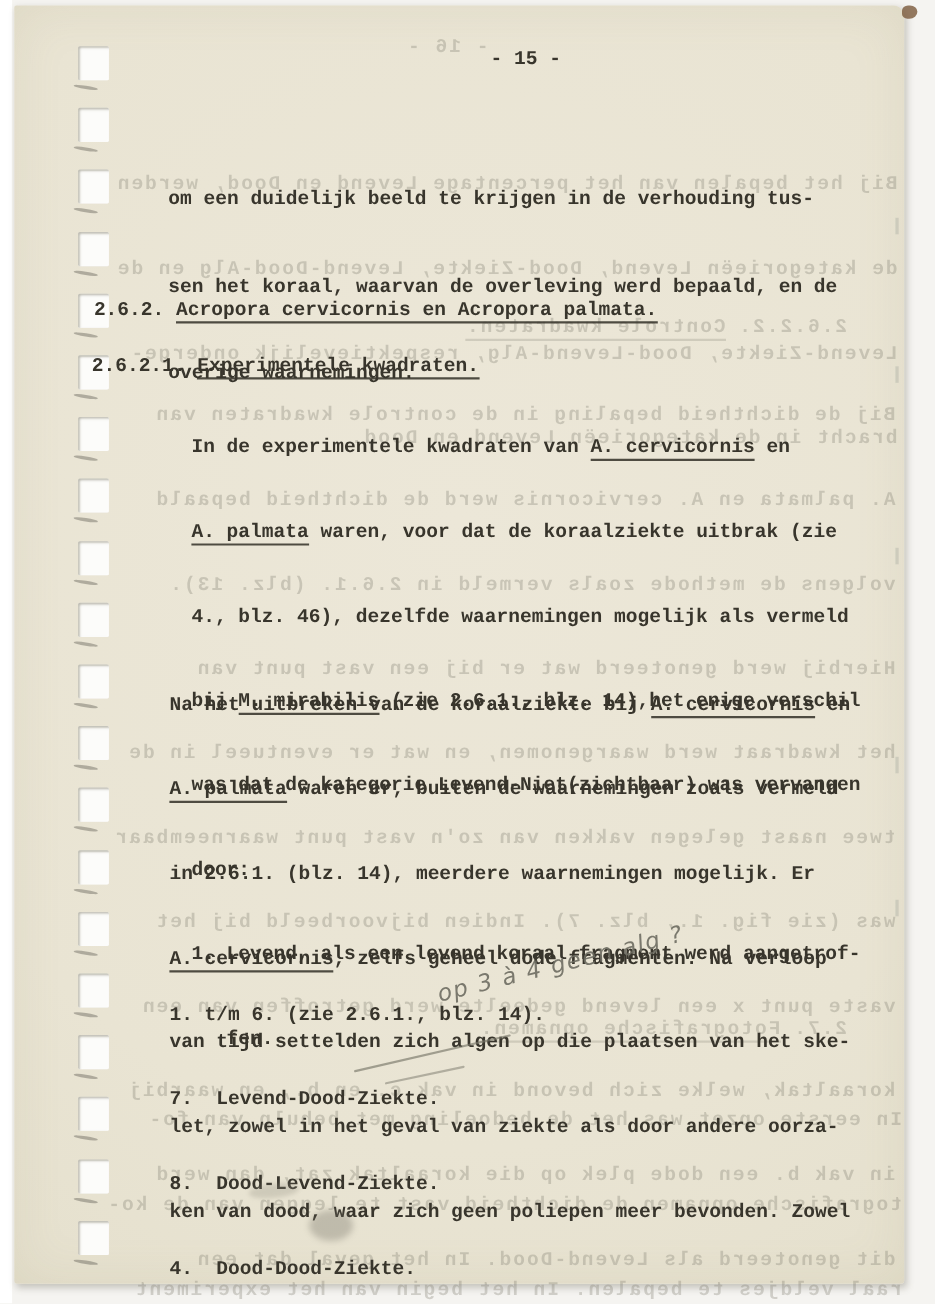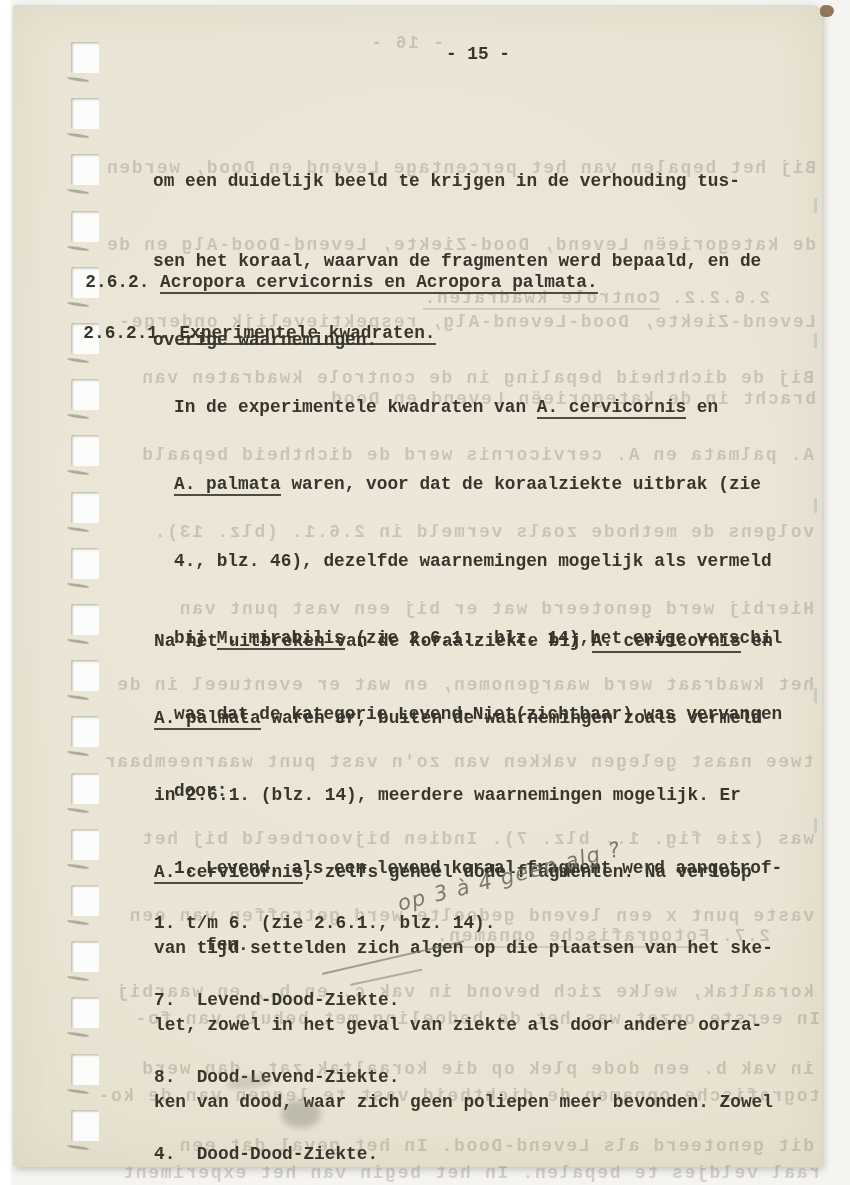--- a/index.html
+++ b/index.html
@@ -115,21 +115,21 @@
 <div class="hole" style="top:885px"></div>
 <div class="hole" style="top:941px"></div>
 <div class="hole" style="top:997px"></div>
 <div class="hole" style="top:1054px"></div>
 <div class="hole" style="top:1110px"></div>
 
 <div class="tw" id="pagenum">- 15 -</div>
 
 <div class="tw" id="para1">
   <div>om een duidelijk beeld te krijgen in de verhouding tus-</div>
-  <div>sen het koraal, waarvan de fragmenten werd bepaald, en de</div>
+  <div>sen het koraal, waarvan de overleving werd bepaald, en de</div>
   <div>overige waarnemingen.</div>
 </div>
 
 <div class="tw" id="h1">
   <span>2.6.2.</span><span class="u htitle">Acropora cervicornis en Acropora palmata.</span>
 </div>
 
 <div class="tw" id="h2">
   <span>2.6.2.1.</span><span class="u htitle">Experimentele kwadraten.</span>
 </div>

